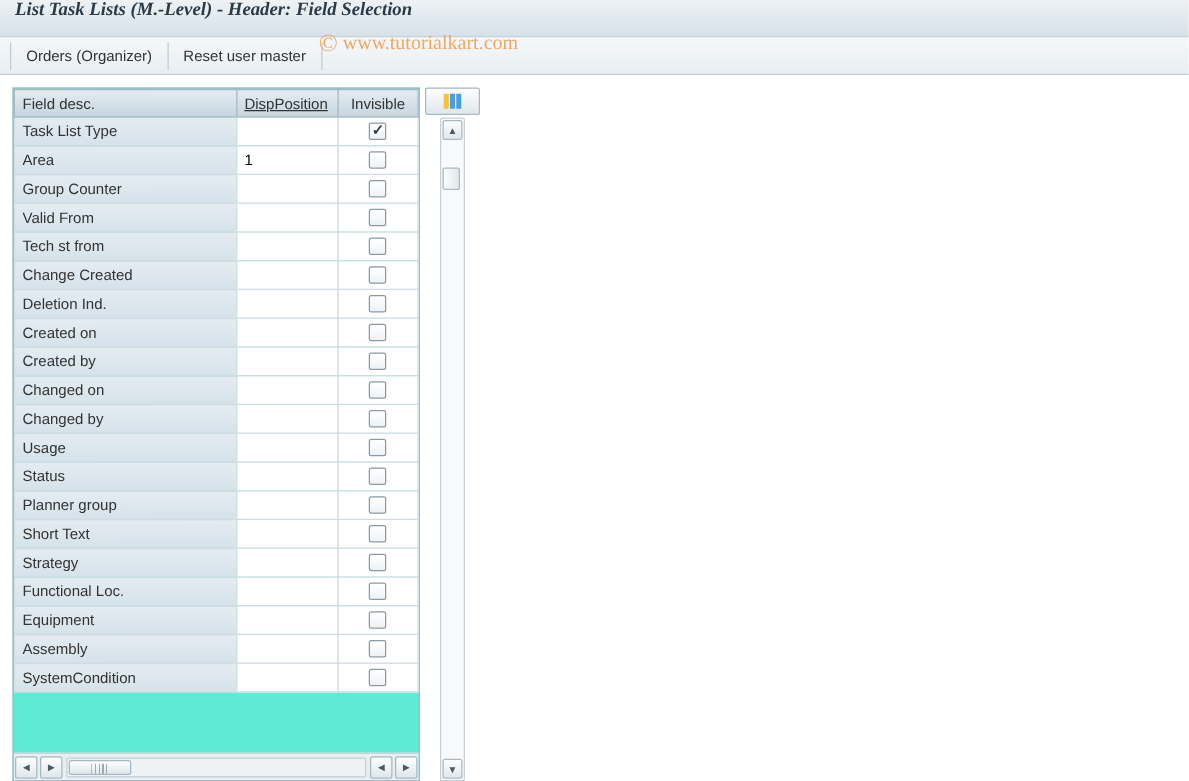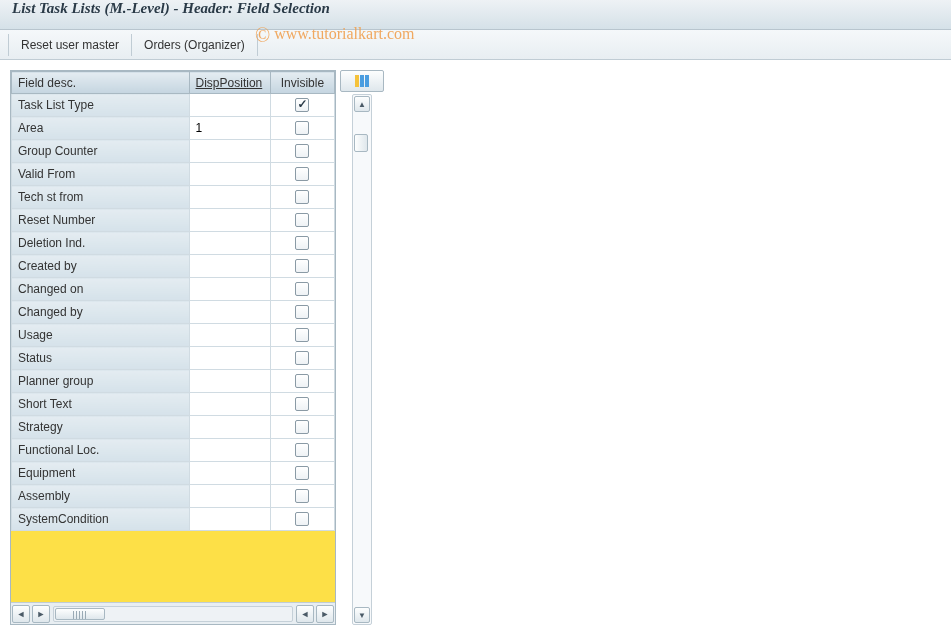--- a/index.html
+++ b/index.html
@@ -56,21 +56,21 @@
       vertical-align: middle;
     }
     .content {
       padding: 10px;
       display: flex;
       gap: 4px;
     }
     .table-wrap {
       display: inline-block;
       border: 1px solid #a8b8c2;
-      background: #fde047;
+      background: #5eead4;
       width: 326px;
       height: 555px;
       position: relative;
       overflow: hidden;
     }
     .table-inner {
       height: 532px;
       overflow: hidden;
       position: relative;
     }
@@ -234,22 +234,22 @@
     }
   </style>
 </head>
 <body>
 
 <div class="title-bar">
   <span class="title-text">List Task Lists (M.-Level) - Header: Field Selection</span>
 </div>
 
 <div class="toolbar">
+  <div class="toolbar-item">Orders (Organizer)</div>
   <div class="toolbar-item">Reset user master</div>
-  <div class="toolbar-item">Orders (Organizer)</div>
 </div>
 
 <div class="watermark">
   <span class="copy">©</span>
   <span>www.tutorialkart.com</span>
 </div>
 
 <div class="content">
 
   <div class="table-wrap">
@@ -282,26 +282,31 @@
               <td class="field-desc">Valid From</td>
               <td class="disp-pos"></td>
               <td class="invisible-cell"><span class="sap-checkbox"></span></td>
             </tr>
             <tr>
               <td class="field-desc">Tech st from</td>
               <td class="disp-pos"></td>
               <td class="invisible-cell"><span class="sap-checkbox"></span></td>
             </tr>
             <tr>
-              <td class="field-desc">Reset Number</td>
+              <td class="field-desc">Change Created</td>
               <td class="disp-pos"></td>
               <td class="invisible-cell"><span class="sap-checkbox"></span></td>
             </tr>
             <tr>
               <td class="field-desc">Deletion Ind.</td>
+              <td class="disp-pos"></td>
+              <td class="invisible-cell"><span class="sap-checkbox"></span></td>
+            </tr>
+            <tr>
+              <td class="field-desc">Created on</td>
               <td class="disp-pos"></td>
               <td class="invisible-cell"><span class="sap-checkbox"></span></td>
             </tr>
             <tr>
               <td class="field-desc">Created by</td>
               <td class="disp-pos"></td>
               <td class="invisible-cell"><span class="sap-checkbox"></span></td>
             </tr>
             <tr>
               <td class="field-desc">Changed on</td>

